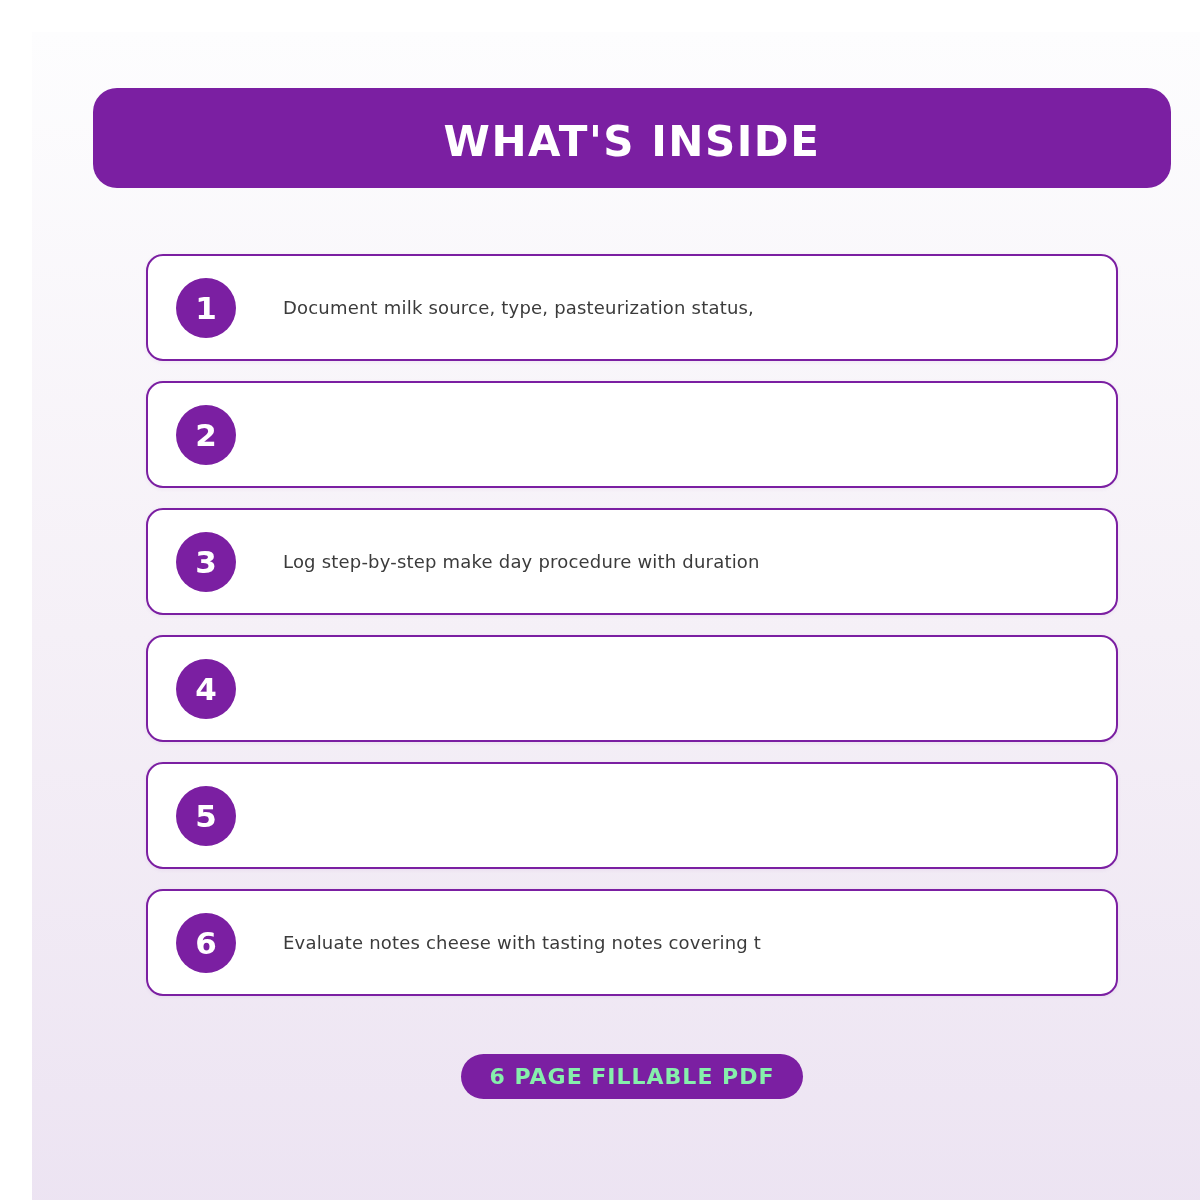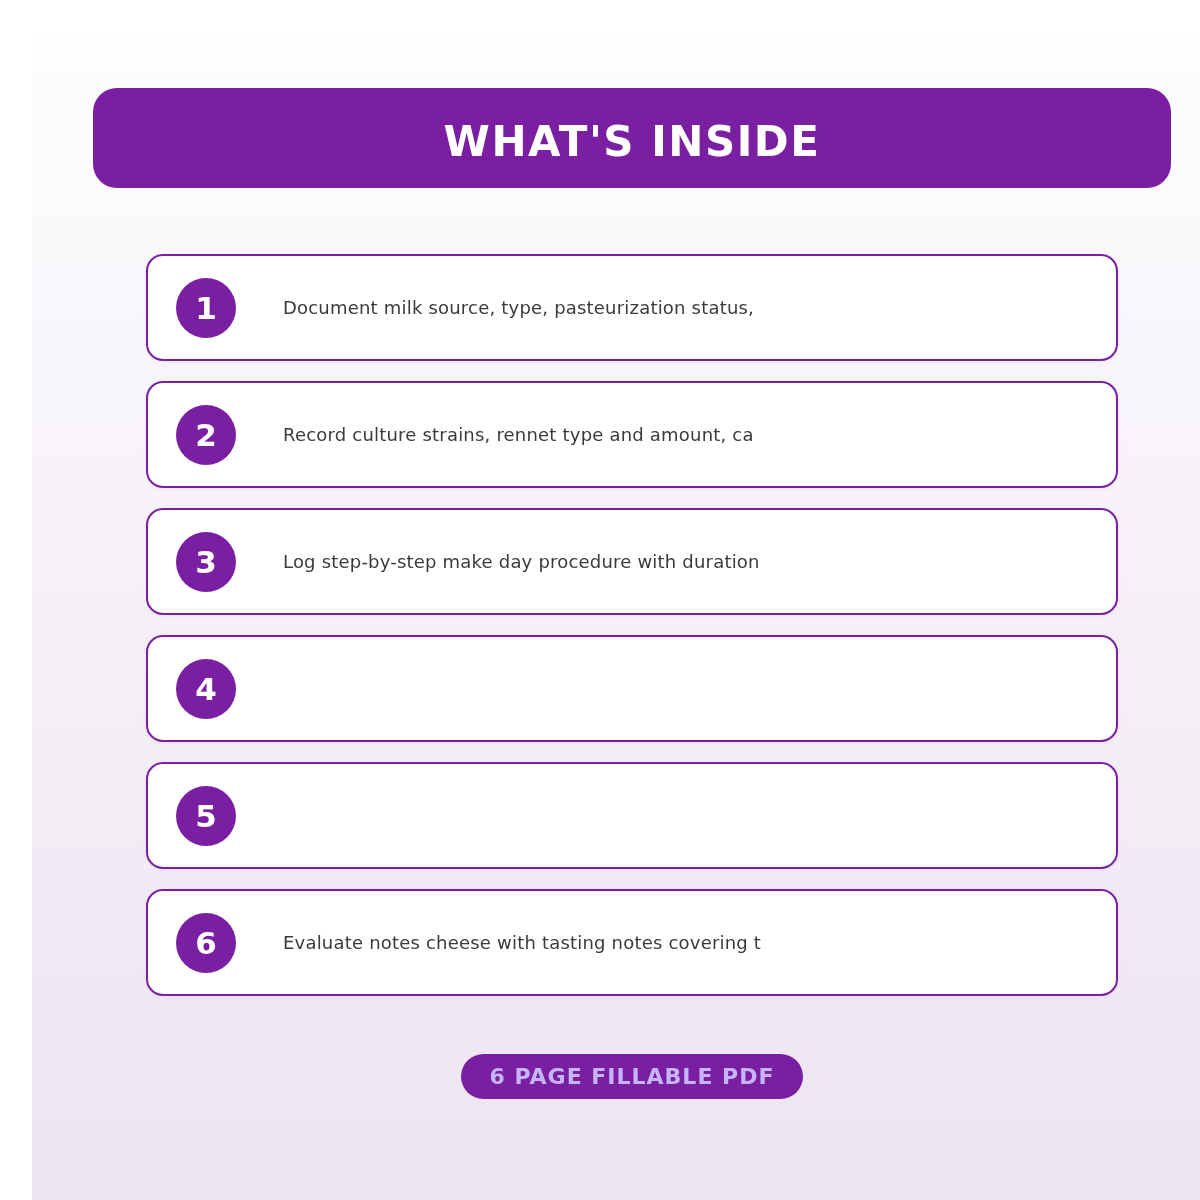--- a/index.html
+++ b/index.html
@@ -66,21 +66,21 @@
   }
   .badge-row{
     position:relative;top:116px;
     display:flex;justify-content:center;
   }
   .badge{
     height:45px;
     padding:0 28px;
     border-radius:23px;
     background:var(--accent);
-    color:#c4b5fd;
+    color:#86efac;
     font-size:22px;font-weight:bold;
     letter-spacing:1px;
     display:inline-flex;align-items:center;justify-content:center;
   }
 </style>
 </head>
 <body>
 
 <div class="canvas">
 
@@ -88,21 +88,20 @@
     <div class="banner-title">WHAT'S INSIDE</div>
   </div>
 
   <div class="cards">
     <div class="card">
       <div class="num">1</div>
       <div class="card-text">Document milk source, type, pasteurization status,</div>
     </div>
     <div class="card">
       <div class="num">2</div>
-      <div class="card-text">Record culture strains, rennet type and amount, ca</div>
     </div>
     <div class="card">
       <div class="num">3</div>
       <div class="card-text">Log step-by-step make day procedure with duration</div>
     </div>
     <div class="card">
       <div class="num">4</div>
     </div>
     <div class="card">
       <div class="num">5</div>

